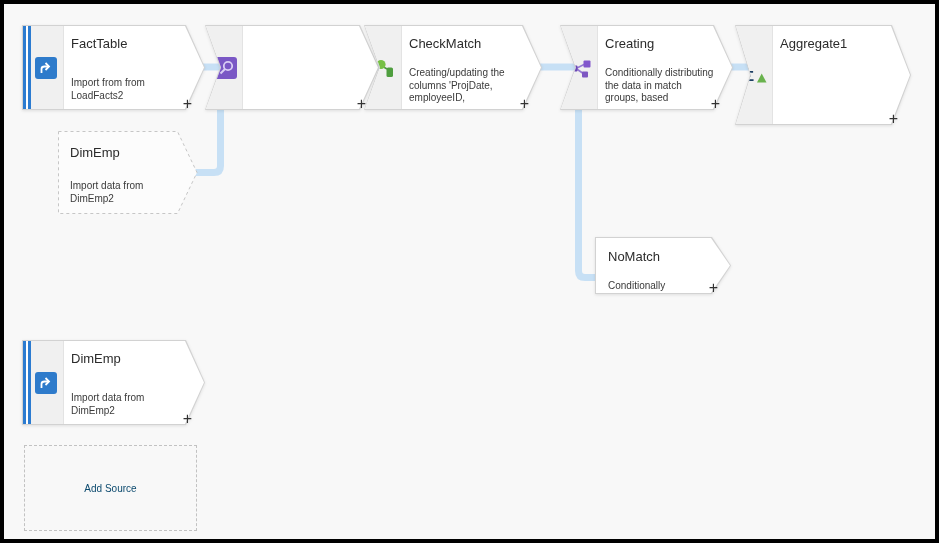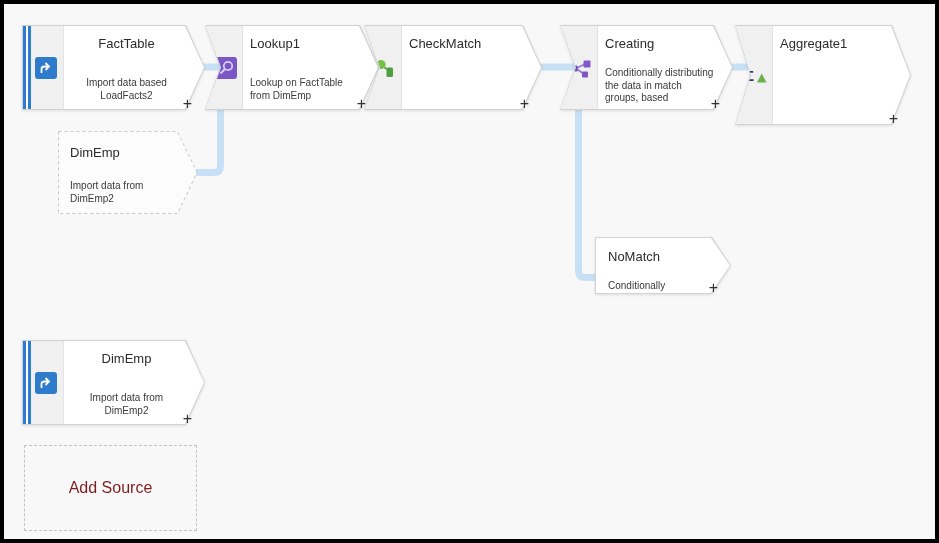--- a/index.html
+++ b/index.html
@@ -23,39 +23,39 @@
   }
   .strip{position:absolute;left:0;top:0;bottom:0;background:#f0f0f0;border-right:1px solid #e3e3e3;}
   .source .strip{width:40px;}
   .chevron .strip{width:36px;}
   .bars{position:absolute;left:0;top:0;bottom:0;width:8px;
     background:linear-gradient(90deg,#2b7bd0 0px,#2b7bd0 3.5px,#ffffff 3.5px,#ffffff 5px,#2b7bd0 5px,#2b7bd0 8px);}
   .icon{position:absolute;top:50%;transform:translateY(-50%);width:22px;height:22px;}
   .source .icon{left:12px;}
   .chevron .icon{left:9px;}
   .content{position:absolute;top:10px;}
-  .source .content{left:48px;right:22px;text-align:center;}
+  .source .content{left:48px;right:22px;}
   .chevron .content{left:44px;right:15px;}
   .plain .content{left:12px;right:15px;top:11px;}
   .title{font-size:13px;color:#2b2b2b;margin:0 0 26px 0;white-space:nowrap;}
   .gap-sm .title{margin-bottom:16px;}
   .desc{font-size:10px;line-height:12.5px;color:#3a3a3a;}
   .plus{position:absolute;right:13px;bottom:-2px;font-size:16px;line-height:1;color:#333;z-index:2;cursor:pointer;}
 
   
   .ghost{position:absolute;z-index:1;cursor:pointer;}
   .ghost svg.outline{position:absolute;left:0;top:0;}
   .ghost .content{position:absolute;left:12px;right:28px;top:14px;}
   .ghost .title{margin-bottom:20px;}
 
   .add-source{
     position:absolute;left:24px;top:445px;width:171px;height:84px;z-index:1;
     border:1px dashed #c2c2c2;background:transparent;
     display:flex;align-items:center;justify-content:center;
-    color:#7f1d1d;font-size:16px;cursor:pointer;
+    color:#0c4a6e;font-size:10px;cursor:pointer;
   }
 </style>
 </head>
 <body>
 
 <div style="position:absolute;inset:0;">
 
   <svg class="connectors" width="939" height="543">
     <path class="conn" d="M 100 67 H 903"></path>
     <path class="conn" d="M 195 172.5 L 214 172.5 Q 220.5 172.5 220.5 166 L 220.5 98"></path>
@@ -67,54 +67,51 @@
     <div class="sfill">
       <div class="strip"></div>
       <div class="bars"></div>
       <svg class="icon" viewBox="0 0 22 22">
         <rect x="0" y="0" width="22" height="22" rx="3" fill="#2e7bcb"></rect>
         <path d="M6.5 16 V12 Q6.5 9.5 9.5 9.5 H13" fill="none" stroke="#fff" stroke-width="1.8"></path>
         <path d="M10.5 6 L14 9.5 L10.5 13" fill="none" stroke="#fff" stroke-width="1.8"></path>
       </svg>
       <div class="content">
         <div class="title">FactTable</div>
-        <div class="desc">Import data based LoadFacts2</div>
+        <div class="desc">Import from from LoadFacts2</div>
       </div>
     </div>
     <div class="plus">+</div>
   </div>
 
   <div class="node chevron" style="left:205px;top:25px;width:174px;height:85px">
     <div class="sbg"></div>
     <div class="sfill">
       <div class="strip"></div>
       <svg class="icon" viewBox="0 0 22 22">
         <rect x="0" y="0" width="22" height="22" rx="3" fill="#7a57c5"></rect>
         <circle cx="13" cy="9" r="4.2" fill="none" stroke="#d9cdf4" stroke-width="1.8"></circle>
         <line x1="10" y1="12" x2="5.5" y2="16.5" stroke="#d9cdf4" stroke-width="2"></line>
       </svg>
-      <div class="content">
-        <div class="title">Lookup1</div>
-        <div class="desc">Lookup on FactTable from DimEmp</div>
-      </div>
     </div>
     <div class="plus">+</div>
   </div>
 
   <div class="node chevron gap-sm" style="left:364px;top:25px;width:178px;height:85px">
     <div class="sbg"></div>
     <div class="sfill">
       <div class="strip"></div>
       <svg class="icon" viewBox="0 0 22 22">
         <line x1="8" y1="9" x2="13" y2="12" stroke="#4f9e3f" stroke-width="1.6"></line>
         <circle cx="7" cy="7.5" r="4.6" fill="#76c044"></circle>
         <rect x="12.5" y="10.5" width="6.5" height="9.5" rx="1.6" fill="#4f9e3f"></rect>
       </svg>
       <div class="content">
         <div class="title">CheckMatch</div>
+        <div class="desc">Creating/updating the columns 'ProjDate, employeeID,</div>
       </div>
     </div>
     <div class="plus">+</div>
   </div>
 
   <div class="node chevron gap-sm" style="left:560px;top:25px;width:173px;height:85px">
     <div class="sbg"></div>
     <div class="sfill">
       <div class="strip"></div>
       <svg class="icon" viewBox="0 0 22 22">

